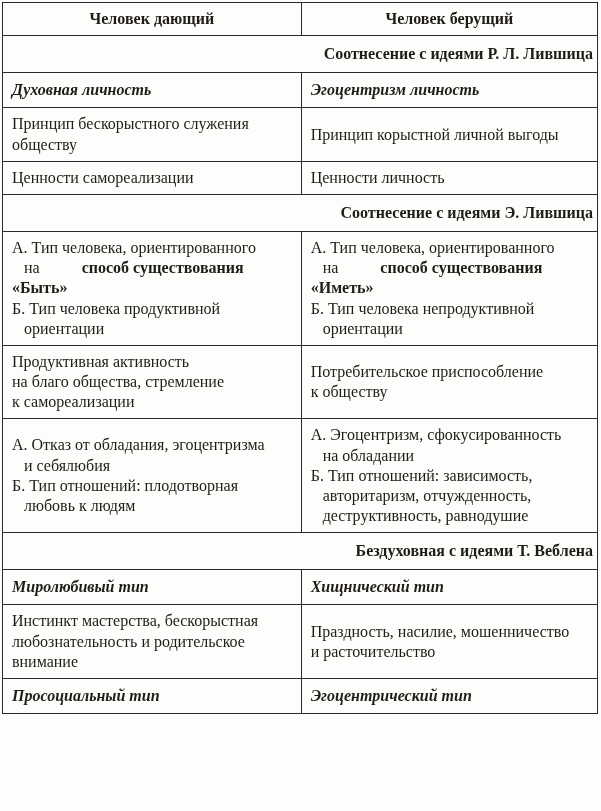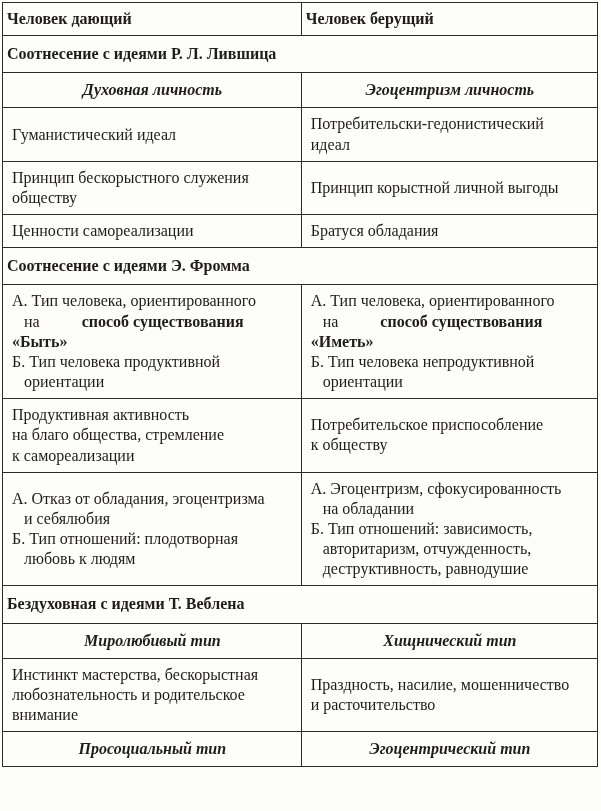--- a/index.html
+++ b/index.html
@@ -22,36 +22,35 @@
   }
   td {
     border: 1.5px solid #2a2a2a;
     padding: 6px 8px 6px 9px;
     vertical-align: middle;
     white-space: pre-wrap;
     word-wrap: break-word;
   }
   td.col-head {
     font-weight: bold;
-    text-align: left;
+    text-align: center;
     padding: 6px 4px;
     white-space: normal;
   }
   td.section-title {
     font-weight: bold;
-    text-align: left;
+    text-align: right;
     padding: 8px 4px;
     white-space: normal;
   }
   td.type-cell {
     font-weight: bold;
     font-style: italic;
     padding-top: 7px;
     padding-bottom: 7px;
-    text-align: center;
   }
   .emph {
     font-weight: bold;
     margin-left: 38px;
   }
 </style>
 </head>
 <body>
 
 <table class="cmp">
@@ -67,36 +66,31 @@
     </tr>
 
     <tr>
       <td colspan="2" class="section-title">Соотнесение с идеями Р. Л. Лившица</td>
     </tr>
     <tr>
       <td class="type-cell">Духовная личность</td>
       <td class="type-cell">Эгоцентризм личность</td>
     </tr>
     <tr>
-      <td>Гуманистический идеал</td>
-      <td>Потребительски-гедонистический
-идеал</td>
-    </tr>
-    <tr>
       <td>Принцип бескорыстного служения
 обществу</td>
       <td>Принцип корыстной личной выгоды</td>
     </tr>
     <tr>
       <td>Ценности самореализации</td>
-      <td>Братуся обладания</td>
+      <td>Ценности личность</td>
     </tr>
 
     <tr>
-      <td colspan="2" class="section-title">Соотнесение с идеями Э. Фромма</td>
+      <td colspan="2" class="section-title">Соотнесение с идеями Э. Лившица</td>
     </tr>
     <tr>
       <td><span>А. Тип человека, ориентированного
    на </span><span class="emph">способ существования «Быть»</span><span>
 Б. Тип человека продуктивной
    ориентации</span></td>
       <td><span>А. Тип человека, ориентированного
    на </span><span class="emph">способ существования «Иметь»</span><span>
 Б. Тип человека непродуктивной
    ориентации</span></td>

